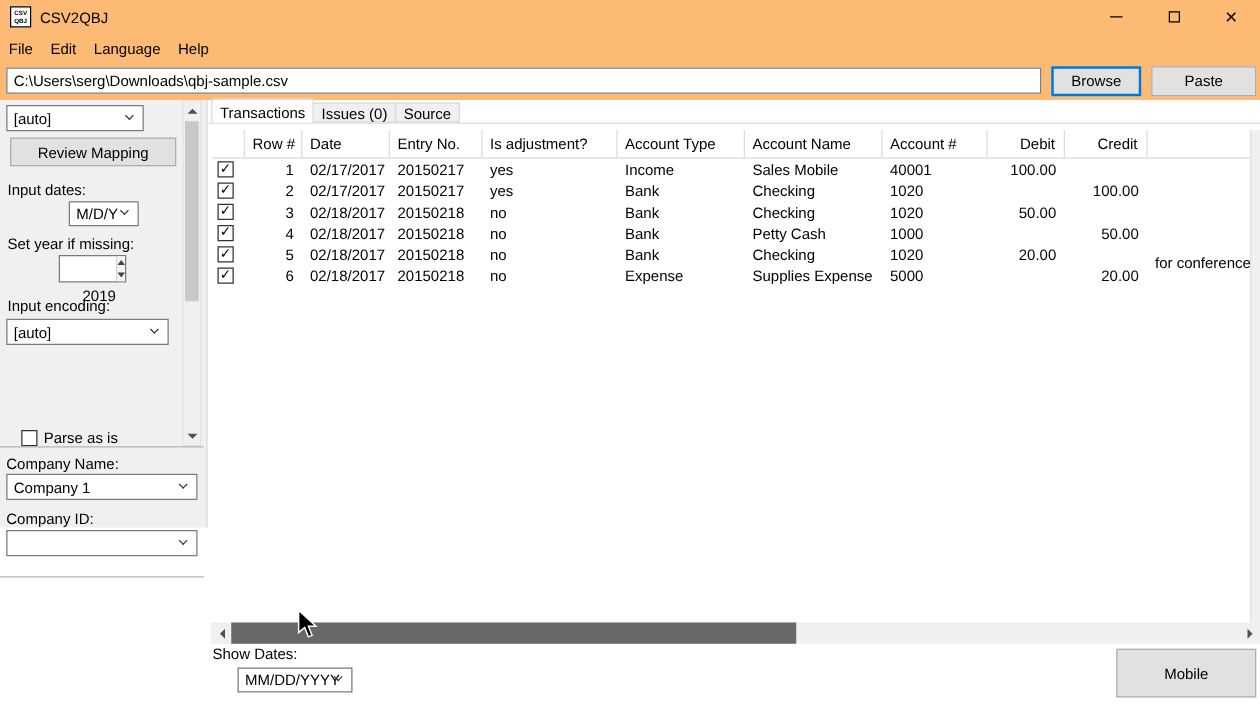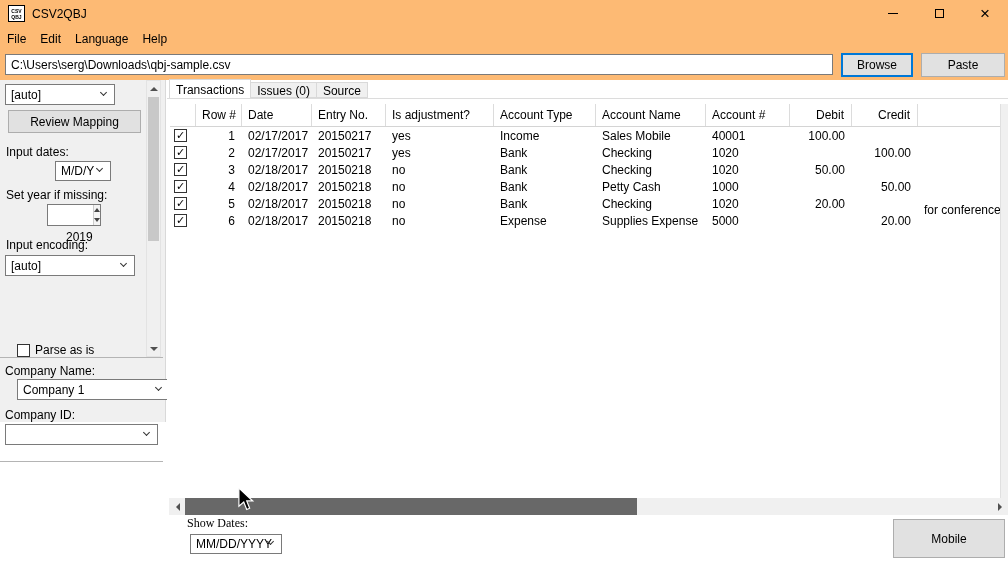--- a/index.html
+++ b/index.html
@@ -54,21 +54,21 @@
   .sb-vbtn.down { bottom:0; }
   .tri-up { width:0; height:0; border-left:4px solid transparent; border-right:4px solid transparent; border-bottom:4px solid #505050; }
   .tri-down { width:0; height:0; border-left:4px solid transparent; border-right:4px solid transparent; border-top:4px solid #505050; }
   .tri-left { width:0; height:0; border-top:4px solid transparent; border-bottom:4px solid transparent; border-right:4px solid #505050; }
   .tri-right { width:0; height:0; border-top:4px solid transparent; border-bottom:4px solid transparent; border-left:4px solid #505050; }
   .sb-vthumb { position:absolute; left:1px; top:16px; width:11px; height:144px; background:#c8c8c8; }
   .divider { position:absolute; left:0; width:163px; height:1px; background:#b4b4b4; }
   .divider-1 { top:277px; }
   .divider-2 { top:381px; }
   .lbl-company-name { left:5px; top:284px; }
-  .combo-company-name { left:5px; top:299px; width:153px; height:21px;margin-left:12px; }
+  .combo-company-name { left:5px; top:299px; width:153px; height:21px; }
   .lbl-company-id { left:5px; top:328px; }
   .combo-company-id { left:5px; top:344px; width:153px; height:21px; }
 
   
   .main { position:absolute; left:167px; top:80px; width:841px; height:486px; background:#fff; }
   .tabs { position:absolute; left:2px; top:0; height:18px; display:flex; align-items:flex-end; z-index:2; }
   .tab { height:16px; background:#f0f0f0; border:1px solid #d9d9d9; padding:1px 6px 0; margin-right:-1px; display:flex; align-items:center; white-space:nowrap; }
   .tab.active { height:19px; background:#fff; border-bottom:none; padding-top:2px; position:relative; z-index:3; }
   .tabpage { position:absolute; left:0; top:18px; width:841px; height:468px; background:#fff; border-top:1px solid #dcdcdc; }
 
@@ -83,21 +83,21 @@
   .c8 { width:62px; } .c9 { width:66px; } .c10 { flex:1; border-right:none;margin-top:46px; }
   .c0.cell { padding-left:4px; }
 
   .grid-vscroll { position:absolute; left:833px; top:5px; width:8px; height:394px; background:#f0f0f0; border-left:1px solid #e0e0e0; }
 
   .hscroll { position:absolute; left:2px; top:399px; width:839px; height:17px; background:#f0f0f0; }
   .sb-hbtn { position:absolute; top:0; width:17px; height:17px; display:flex; align-items:center; justify-content:center; }
   .sb-hbtn.left { left:0; } .sb-hbtn.right { right:0; }
   .h-thumb { position:absolute; left:16px; top:0; width:452px; height:17px; background:#686868; }
 
-  .lbl-show-dates { position:absolute; left:20px; top:417px;font-family:Liberation Serif, serif; }
+  .lbl-show-dates { position:absolute; left:3px; top:417px; }
   .combo-show-dates { left:23px; top:435px; width:92px; height:20px; }
   .btn-convert { position:absolute; left:726px; top:420px; width:112px; height:39px; }
 
   .cursor { position:absolute; left:237px; top:487px; z-index:50; pointer-events:none; }
 </style>
 </head>
 <body>
 
 <div class="window">
 

